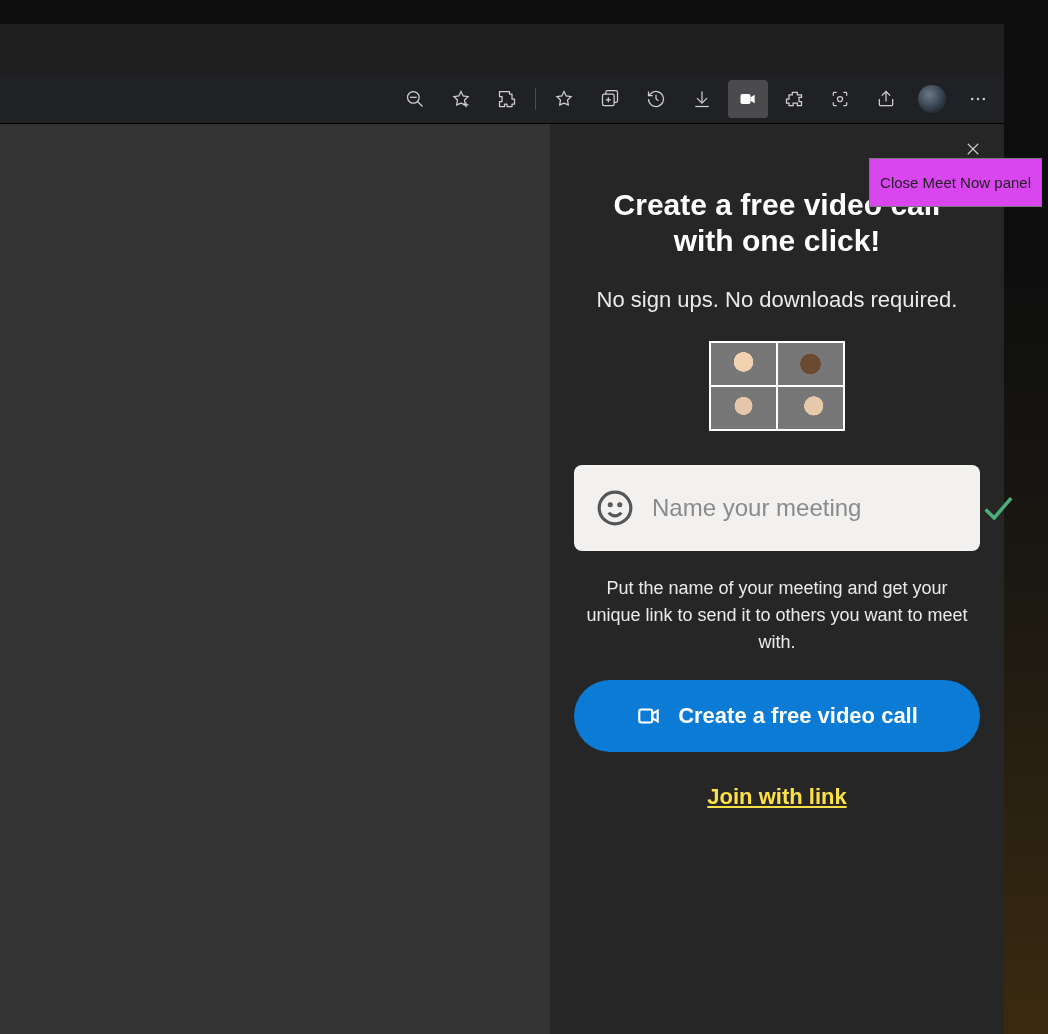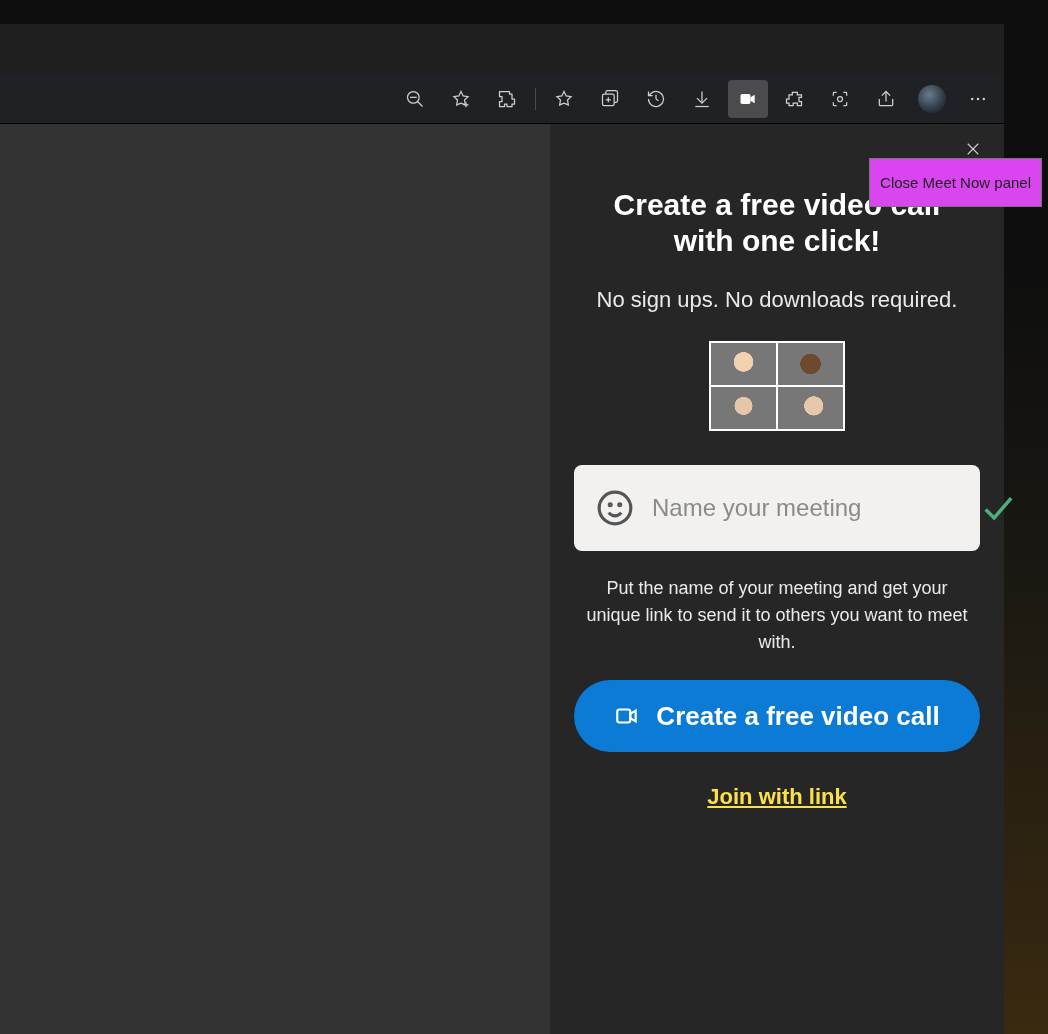--- a/index.html
+++ b/index.html
@@ -136,21 +136,21 @@
     line-height: 1.5;
   }
   .create-btn {
     margin-top: 24px;
     width: 406px;
     height: 72px;
     background: #0b7bd6;
     border: none;
     border-radius: 36px;
     color: #fff;
-    font-size: 26px;
+    font-size: 22px;
     font-weight: 700;
     display: flex;
     align-items: center;
     justify-content: center;
     gap: 16px;
     cursor: pointer;
     margin-left:auto; margin-right:auto;
   }
   .create-btn svg { width:26px; height:26px; stroke:#fff; fill:none; stroke-width:2;}
   .join-link {

